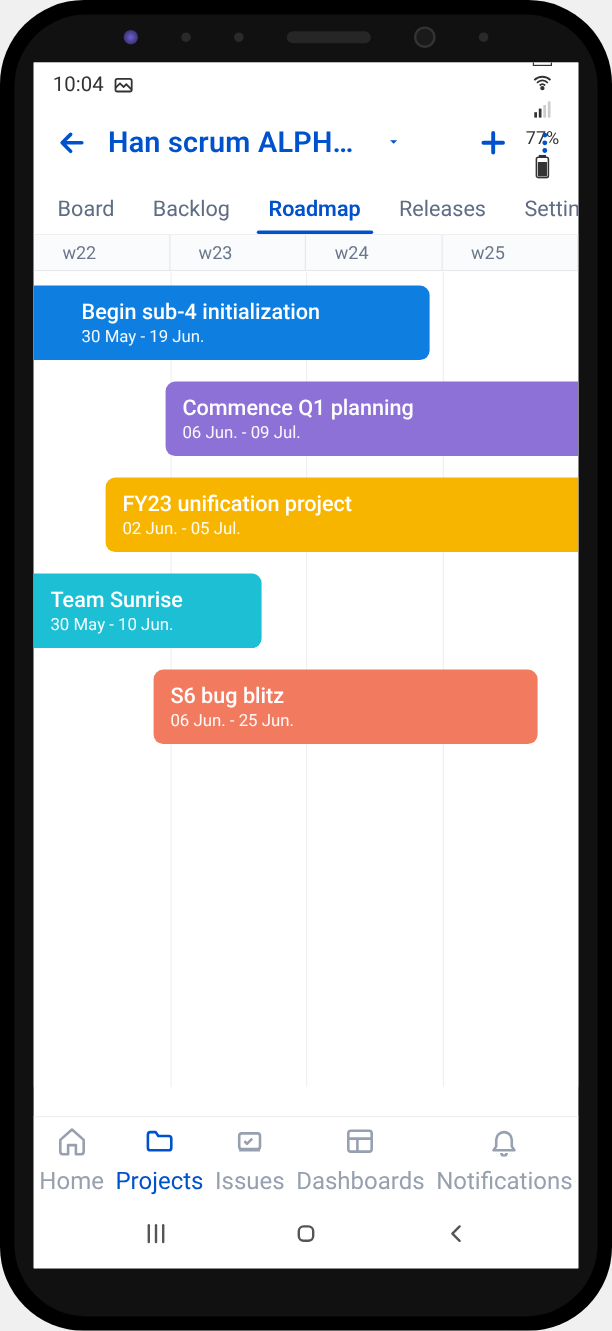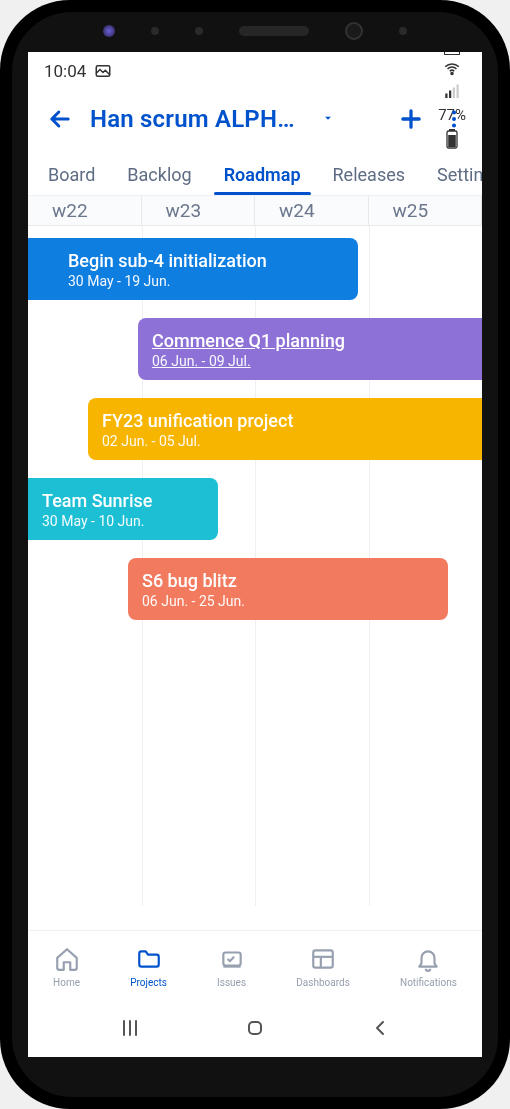--- a/index.html
+++ b/index.html
@@ -27,31 +27,31 @@
     .chev-down{color:#0052cc;}
     .plus{color:#0052cc;width:34px;height:34px;display:flex;align-items:center;justify-content:center;}
     .more{color:#0052cc;width:28px;height:34px;display:flex;align-items:center;justify-content:center;}
     
     .tabs{height:48px;display:flex;align-items:flex-end;padding:0 4px;border-bottom:1px solid #eef0f2;background:#fff;}
     .tab{padding:0 16px 10px 16px;font-size:18px;color:#5e6c84;position:relative;white-space:nowrap;}
     .tab.active{color:#0052cc;font-weight:600;margin-top:26px;}
     .tab.active::after{content:"";position:absolute;left:6px;right:6px;bottom:0;height:3px;background:#0052cc;border-radius:2px;}
     
     .weeks{height:30px;display:flex;align-items:center;border-bottom:1px solid #e6e8eb;background:#fafbfc;position:relative;}
-    .week{flex:1;text-align:left;padding-left:24px;font-size:19px;color:#6b778c;border-right:1px solid #e6e8eb;height:100%;display:flex;align-items:center;}
+    .week{flex:1;text-align:left;padding-left:24px;font-size:15px;color:#6b778c;border-right:1px solid #e6e8eb;height:100%;display:flex;align-items:center;}
     .week:first-child{border-left:none;}
     
     .roadmap-body{position:relative;height:680px;background:#fff;overflow:hidden;}
     .grid-line{position:absolute;top:0;bottom:0;width:1px;background:#eef0f2;}
     .epic{position:absolute;height:62px;border-radius:8px;padding:8px 14px;color:#fff;display:flex;flex-direction:column;justify-content:center;}
     .epic-title{font-size:18px;font-weight:500;white-space:nowrap;overflow:hidden;text-overflow:ellipsis;}
     .epic-dates{font-size:14px;opacity:.95;margin-top:2px;}
     
     .bottom-nav{position:absolute;left:0;right:0;bottom:55px;height:72px;background:#fff;border-top:1px solid #eef0f2;display:flex;align-items:center;justify-content:space-around;}
-    .nav-item{display:flex;flex-direction:column;align-items:center;gap:3px;font-size:10px;color:#97a0af;}
+    .nav-item{display:flex;flex-direction:column;align-items:center;gap:3px;font-size:20px;color:#97a0af;}
     .nav-item.active{color:#0052cc;}
     .nav-item svg{width:26px;height:26px;}
     
     .sys-nav{position:absolute;left:0;right:0;bottom:0;height:55px;background:#fff;display:flex;align-items:center;justify-content:space-around;padding:0 40px;}
     .sys-nav .sbtn{color:#444;}
     
     .sensors .pdot{background:radial-gradient(circle,#6b5fd8 0%,#3a3470 70%);}
   </style>
 </head>
 <body>
@@ -164,21 +164,21 @@
 
     <div class="roadmap-body" id="roadmap-body">
 
     <div class="grid-line" style="left: 113.5px;"></div>
         <div class="grid-line" style="left: 227px;"></div>
         <div class="grid-line" style="left: 340.5px;"></div>
         <div class="epic" style="background: rgb(14, 127, 225); left: 0px; width: 330px; top: 12px; border-top-left-radius: 0px; border-bottom-left-radius: 0px; padding-left: 40px;">
           <div class="epic-title">Begin sub-4 initialization</div>
           <div class="epic-dates">30 May - 19 Jun.</div>
         </div>
-        <div class="epic" style="background: rgb(141, 113, 214); left: 110px; width: 344px; top: 92px; border-top-right-radius: 0px; border-bottom-right-radius: 0px; text-decoration: underline;">
+        <div class="epic" style="background: rgb(141, 113, 214); left: 110px; width: 344px; top: 92px; border-top-right-radius: 0px; border-bottom-right-radius: 0px;">
           <div class="epic-title">Commence Q1 planning</div>
           <div class="epic-dates">06 Jun. - 09 Jul.</div>
         </div>
         <div class="epic" style="background: rgb(247, 181, 0); left: 60px; width: 446px; top: 172px; border-top-right-radius: 0px; border-bottom-right-radius: 0px;">
           <div class="epic-title">FY23 unification project</div>
           <div class="epic-dates">02 Jun. - 05 Jul.</div>
         </div>
         <div class="epic" style="background: rgb(28, 191, 212); left: 0px; width: 190px; top: 252px; border-top-left-radius: 0px; border-bottom-left-radius: 0px;">
           <div class="epic-title">Team Sunrise</div>
           <div class="epic-dates">30 May - 10 Jun.</div>

